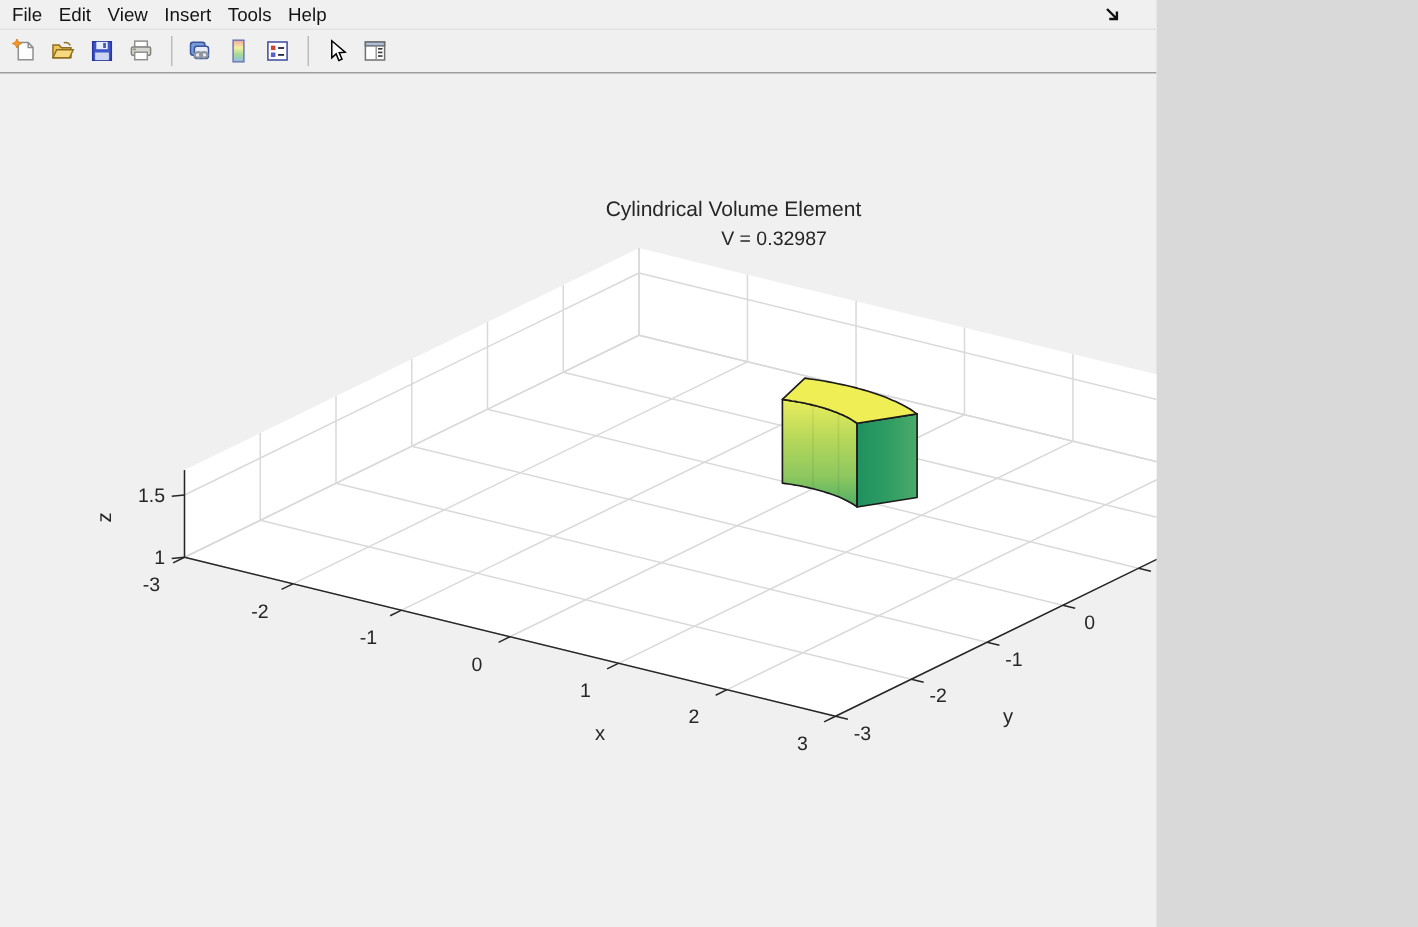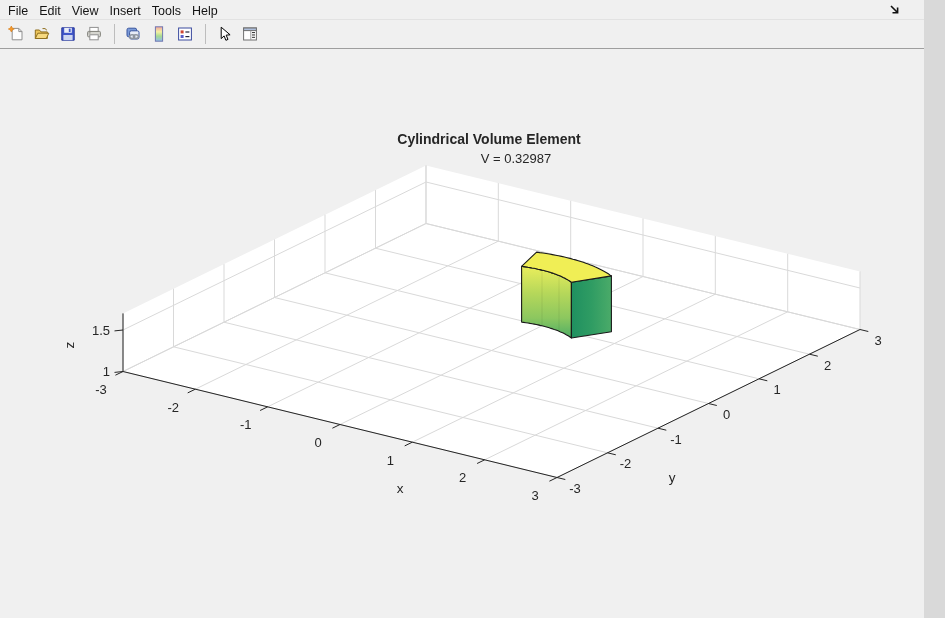--- a/index.html
+++ b/index.html
@@ -1,17 +1,17 @@
 <!DOCTYPE html>
 <html><head>
 <meta charset="utf-8">
 <style>
   html,body{margin:0;padding:0;background:#d9d9d9;}
   .window{
-    position:relative;width:924px;height:618px;background:#f0f0f0;
+    position:relative;width:771px;height:618px;background:#f0f0f0;
     font-family:"Liberation Sans",sans-serif;overflow:hidden;
   }
   .menubar{
     position:relative;height:20px;box-sizing:border-box;
     display:flex;align-items:center;padding-left:3px;
     background:#f0f0f0;border-bottom:1px solid #e2e2e2;
   }
   .menubar .mi{
     font-size:12.5px;color:#141414;padding:1px 5px;margin-right:1px;cursor:default;
   }
@@ -21,21 +21,21 @@
     padding-left:4px;background:#f0f0f0;border-bottom:1px solid #9e9e9e;
   }
   .tbtn{
     width:24px;height:24px;display:flex;align-items:center;justify-content:center;
     margin-right:2px;background:transparent;border:none;padding:0;
   }
   .tsep{width:1px;height:20px;background:#bdbdbd;margin:0 6px;flex:none;}
   .canvas{position:absolute;left:0;top:49px;width:945px;height:569px;}
   .plot-title{
     position:absolute;left:489px;top:82px;transform:translateX(-50%);
-    font-size:14px;font-weight:bold;color:#262626;white-space:nowrap;
+    font-size:14px;font-weight:normal;color:#262626;white-space:nowrap;
   }
   .plot-subtitle{
     position:absolute;left:516px;top:102px;transform:translateX(-50%);
     font-size:13px;color:#262626;white-space:nowrap;
   }
   svg.plot{position:absolute;left:0;top:0;pointer-events:none;}
 </style>
 </head>
 <body>
 

